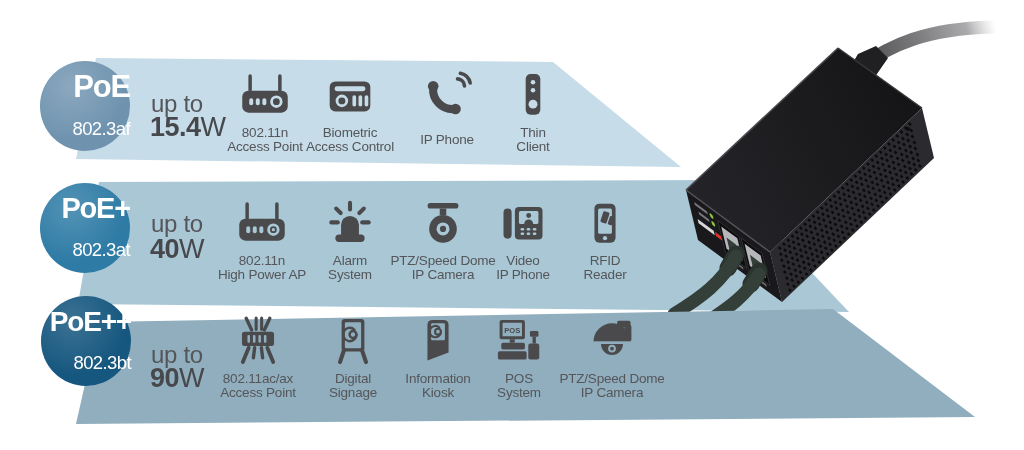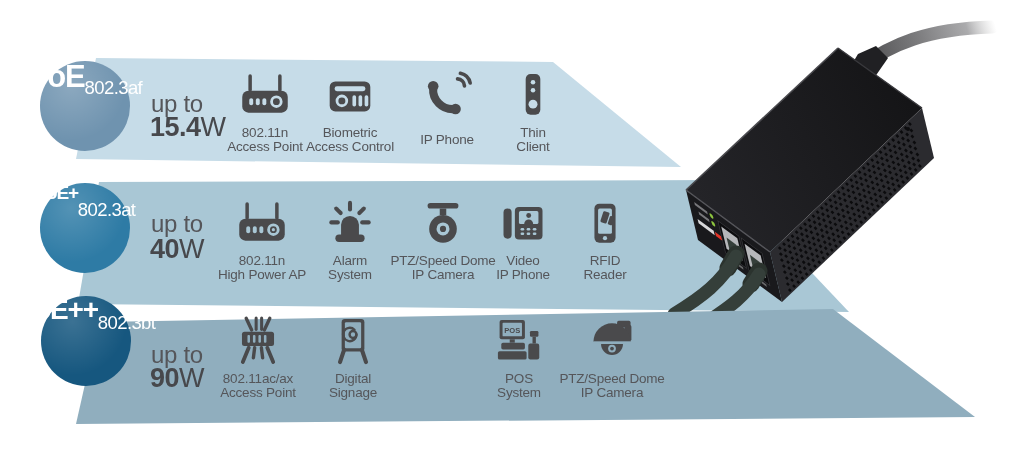--- a/index.html
+++ b/index.html
@@ -13,27 +13,27 @@
   .b2{background:var(--band2);clip-path:polygon(99px 182px,724px 180px,849px 312px,78px 304px)}
   .b3{background:var(--band3);clip-path:polygon(99px 322px,833px 309px,975px 417px,76px 424px)}
 
   
   .bc{position:absolute;inset:0}
   .bc1{--cut:var(--band1)}
   .bc2{--cut:var(--band2)}
   .bc3{--cut:var(--band3)}
 
   .poe-circle{position:absolute;width:90px;height:90px;border-radius:50%;color:#fff;
-    display:flex;flex-direction:row;align-items:flex-start;justify-content:center;text-align:center}
+    display:flex;flex-direction:column;align-items:flex-end;justify-content:center;text-align:center}
   .c1{left:40px;top:61px;background:radial-gradient(circle at 35% 28%,rgba(255,255,255,.20),rgba(255,255,255,0) 62%),var(--circle1)}
   .c2{left:40px;top:183px;background:radial-gradient(circle at 35% 28%,rgba(255,255,255,.18),rgba(255,255,255,0) 62%),var(--circle2)}
   .c3{left:41px;top:296px;background:radial-gradient(circle at 35% 28%,rgba(255,255,255,.16),rgba(255,255,255,0) 62%),var(--circle3)}
   .poe-name{font-weight:bold;line-height:1;letter-spacing:-1.2px}
   .c1 .poe-name{font-size:31px}
-  .c2 .poe-name{font-size:19px}
+  .c2 .poe-name{font-size:29px}
   .c3 .poe-name{font-size:28px}
   .poe-ieee{font-size:18.5px;line-height:1.2;letter-spacing:-.6px;margin-top:16px}
 
   .upto{position:absolute;left:151px;font-size:24px;color:var(--text);letter-spacing:-.3px}
   .watts{position:absolute;left:150px;font-size:27px;font-weight:bold;color:var(--number);letter-spacing:-.5px}
   .watts .unit{font-weight:400}
   .u1{top:90px}.w1{top:112px}
   .u2{top:210px}.w2{top:234px}
   .u3{top:341px}.w3{top:363px}
 
@@ -358,20 +358,34 @@
           <circle class="ims" cx="32" cy="24" r="4.2" stroke-width="3"></circle>
           <path class="ims" d="M36.2 24 a8.2 8.2 0 1 1 -2.4 -5.8" stroke-width="3"></path>
         </svg>
       </div>
       <div class="dev-label">
         <div>Digital</div>
         <div>Signage</div>
       </div>
     </div>
 
+    <div class="dev" style="left:363px">
+      <div class="dev-ic">
+        <svg width="52" height="54" viewBox="0 0 64 64">
+          <path class="ic" d="M19 12 a6 6 0 0 1 6 -6 h14 a6 6 0 0 1 6 6 v34 l-26 10 z"></path>
+          <rect class="cut" x="23.5" y="10" width="17" height="21" rx="1.5"></rect>
+          <circle class="ims" cx="32" cy="20.5" r="3.6" stroke-width="2.6"></circle>
+          <path class="ims" d="M35.6 20.5 a7 7 0 1 1 -2 -5" stroke-width="2.6"></path>
+        </svg>
+      </div>
+      <div class="dev-label">
+        <div>Information</div>
+        <div>Kiosk</div>
+      </div>
+    </div>
 
     <div class="dev" style="left:444px">
       <div class="dev-ic">
         <svg width="54" height="54" viewBox="0 0 64 64">
           <rect class="ic" x="9" y="7" width="30" height="23" rx="2.5"></rect>
           <rect class="cut" x="12.5" y="10.5" width="23" height="16" rx="1"></rect>
           <text class="pos-txt" x="24" y="22" text-anchor="middle">POS</text>
           <rect class="ic" x="21" y="30" width="6" height="4"></rect>
           <rect class="ic" x="11" y="34" width="28" height="8" rx="2"></rect>
           <rect class="ic" x="7" y="44" width="34" height="10" rx="2"></rect>

